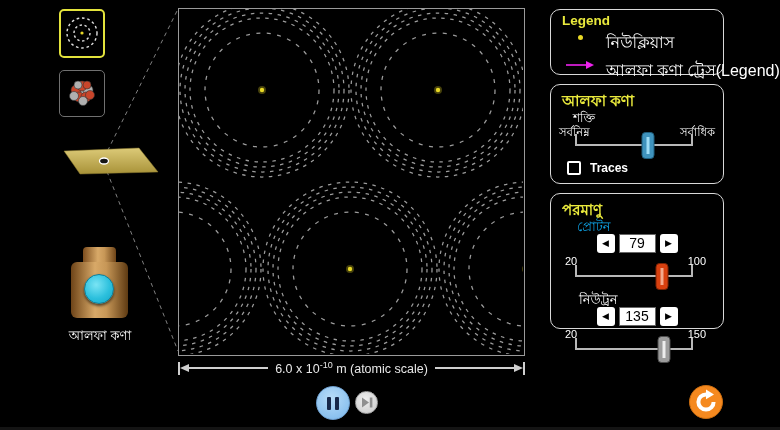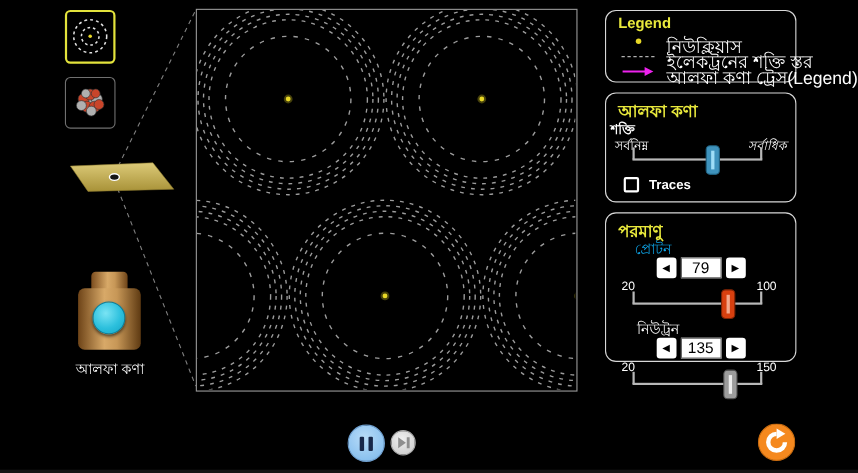--- a/index.html
+++ b/index.html
@@ -195,62 +195,65 @@
         <circle cx="347" cy="260" r="57" fill="none" stroke="#9c9c9c" stroke-width="1.25" stroke-dasharray="4 6.5"></circle>
         <circle cx="347" cy="260" r="72" fill="none" stroke="#9c9c9c" stroke-width="1.25" stroke-dasharray="3.5 5.5"></circle>
         <circle cx="347" cy="260" r="77" fill="none" stroke="#9c9c9c" stroke-width="1.25" stroke-dasharray="3.5 5.5"></circle>
         <circle cx="347" cy="260" r="82" fill="none" stroke="#9c9c9c" stroke-width="1.25" stroke-dasharray="3.5 5.5"></circle>
         <circle cx="347" cy="260" r="87" fill="none" stroke="#9c9c9c" stroke-width="1.25" stroke-dasharray="3.5 5.5"></circle>
         <circle cx="347" cy="260" r="4" fill="#e8d826" opacity="0.3"></circle>
         <circle cx="347" cy="260" r="2.2" fill="#e8d826"></circle>
       </svg>
   </div>
 
+  <div class="ruler">
+    <span class="endbar"></span>
+    <span class="ah left"></span>
+    <span class="line"></span>
+    <span class="txt"><span>6.0 x 10</span><sup>-10</sup><span> m (atomic scale)</span></span>
+    <span class="line"></span>
+    <span class="ah right"></span>
+    <span class="endbar"></span>
+  </div>
 
   <button class="pause-btn">
     <span class="bar"></span>
     <span class="bar"></span>
   </button>
   <button class="step-btn">
     <svg width="14" height="13" viewBox="0 0 14 13">
       <polygon points="2,1.5 9,6.5 2,11.5" fill="#8f8f8f"></polygon>
       <rect x="9.8" y="1.5" width="2.6" height="10" fill="#8f8f8f"></rect>
     </svg>
   </button>
 
   <div class="panel legend-panel">
     <div class="panel-title">Legend</div>
     <div class="lg-row" style="top:20px;">
       <span class="lg-icon">
           <span class="lg-dot"></span>
         </span>
       <span class="lg-label">নিউক্লিয়াস</span>
     </div>
-    <div class="lg-row" style="top:34px;">
-      <span class="lg-icon">
-          <span class="lg-dash"></span>
-        </span>
-      <span class="lg-label">ইলেকট্রনের শক্তি স্তর</span>
-    </div>
     <div class="lg-row" style="top:48px;">
       <span class="lg-icon">
         <svg width="32" height="10" viewBox="0 0 32 10">
           <line x1="2" y1="5" x2="23" y2="5" stroke="#ee22ee" stroke-width="1.6"></line>
           <polygon points="22,1 30,5 22,9" fill="#ee22ee"></polygon>
         </svg>
       </span>
       <span class="lg-label">আলফা কণা ট্রেস(Legend)</span>
     </div>
   </div>
 
   <div class="panel alpha-panel">
     <div class="panel-title big-title">আলফা কণা</div>
-    <div class="sub-label" style="left:4px; top:24px; font-weight:bold;">শক্তি</div>
+    <div class="sub-label" style="left:22px; top:24px; font-weight:normal;">শক্তি</div>
     <div class="minmax" style="left:8px;">সর্বনিম্ন</div>
-    <div class="minmax" style="right:8px;font-style:italic;">সর্বাধিক</div>
+    <div class="minmax" style="right:8px;">সর্বাধিক</div>
     <div class="slider" style="left:24px; top:49px;">
       <span class="tick l"></span>
         <span class="tick r"></span>
       <div class="track"></div>
       <div class="handle energy" style="left: 62%; transform: translateX(-50%);">
           <span class="stripe"></span>
         </div>
     </div>
     <div class="checkbox"></div>
     <div class="check-label">Traces</div>

